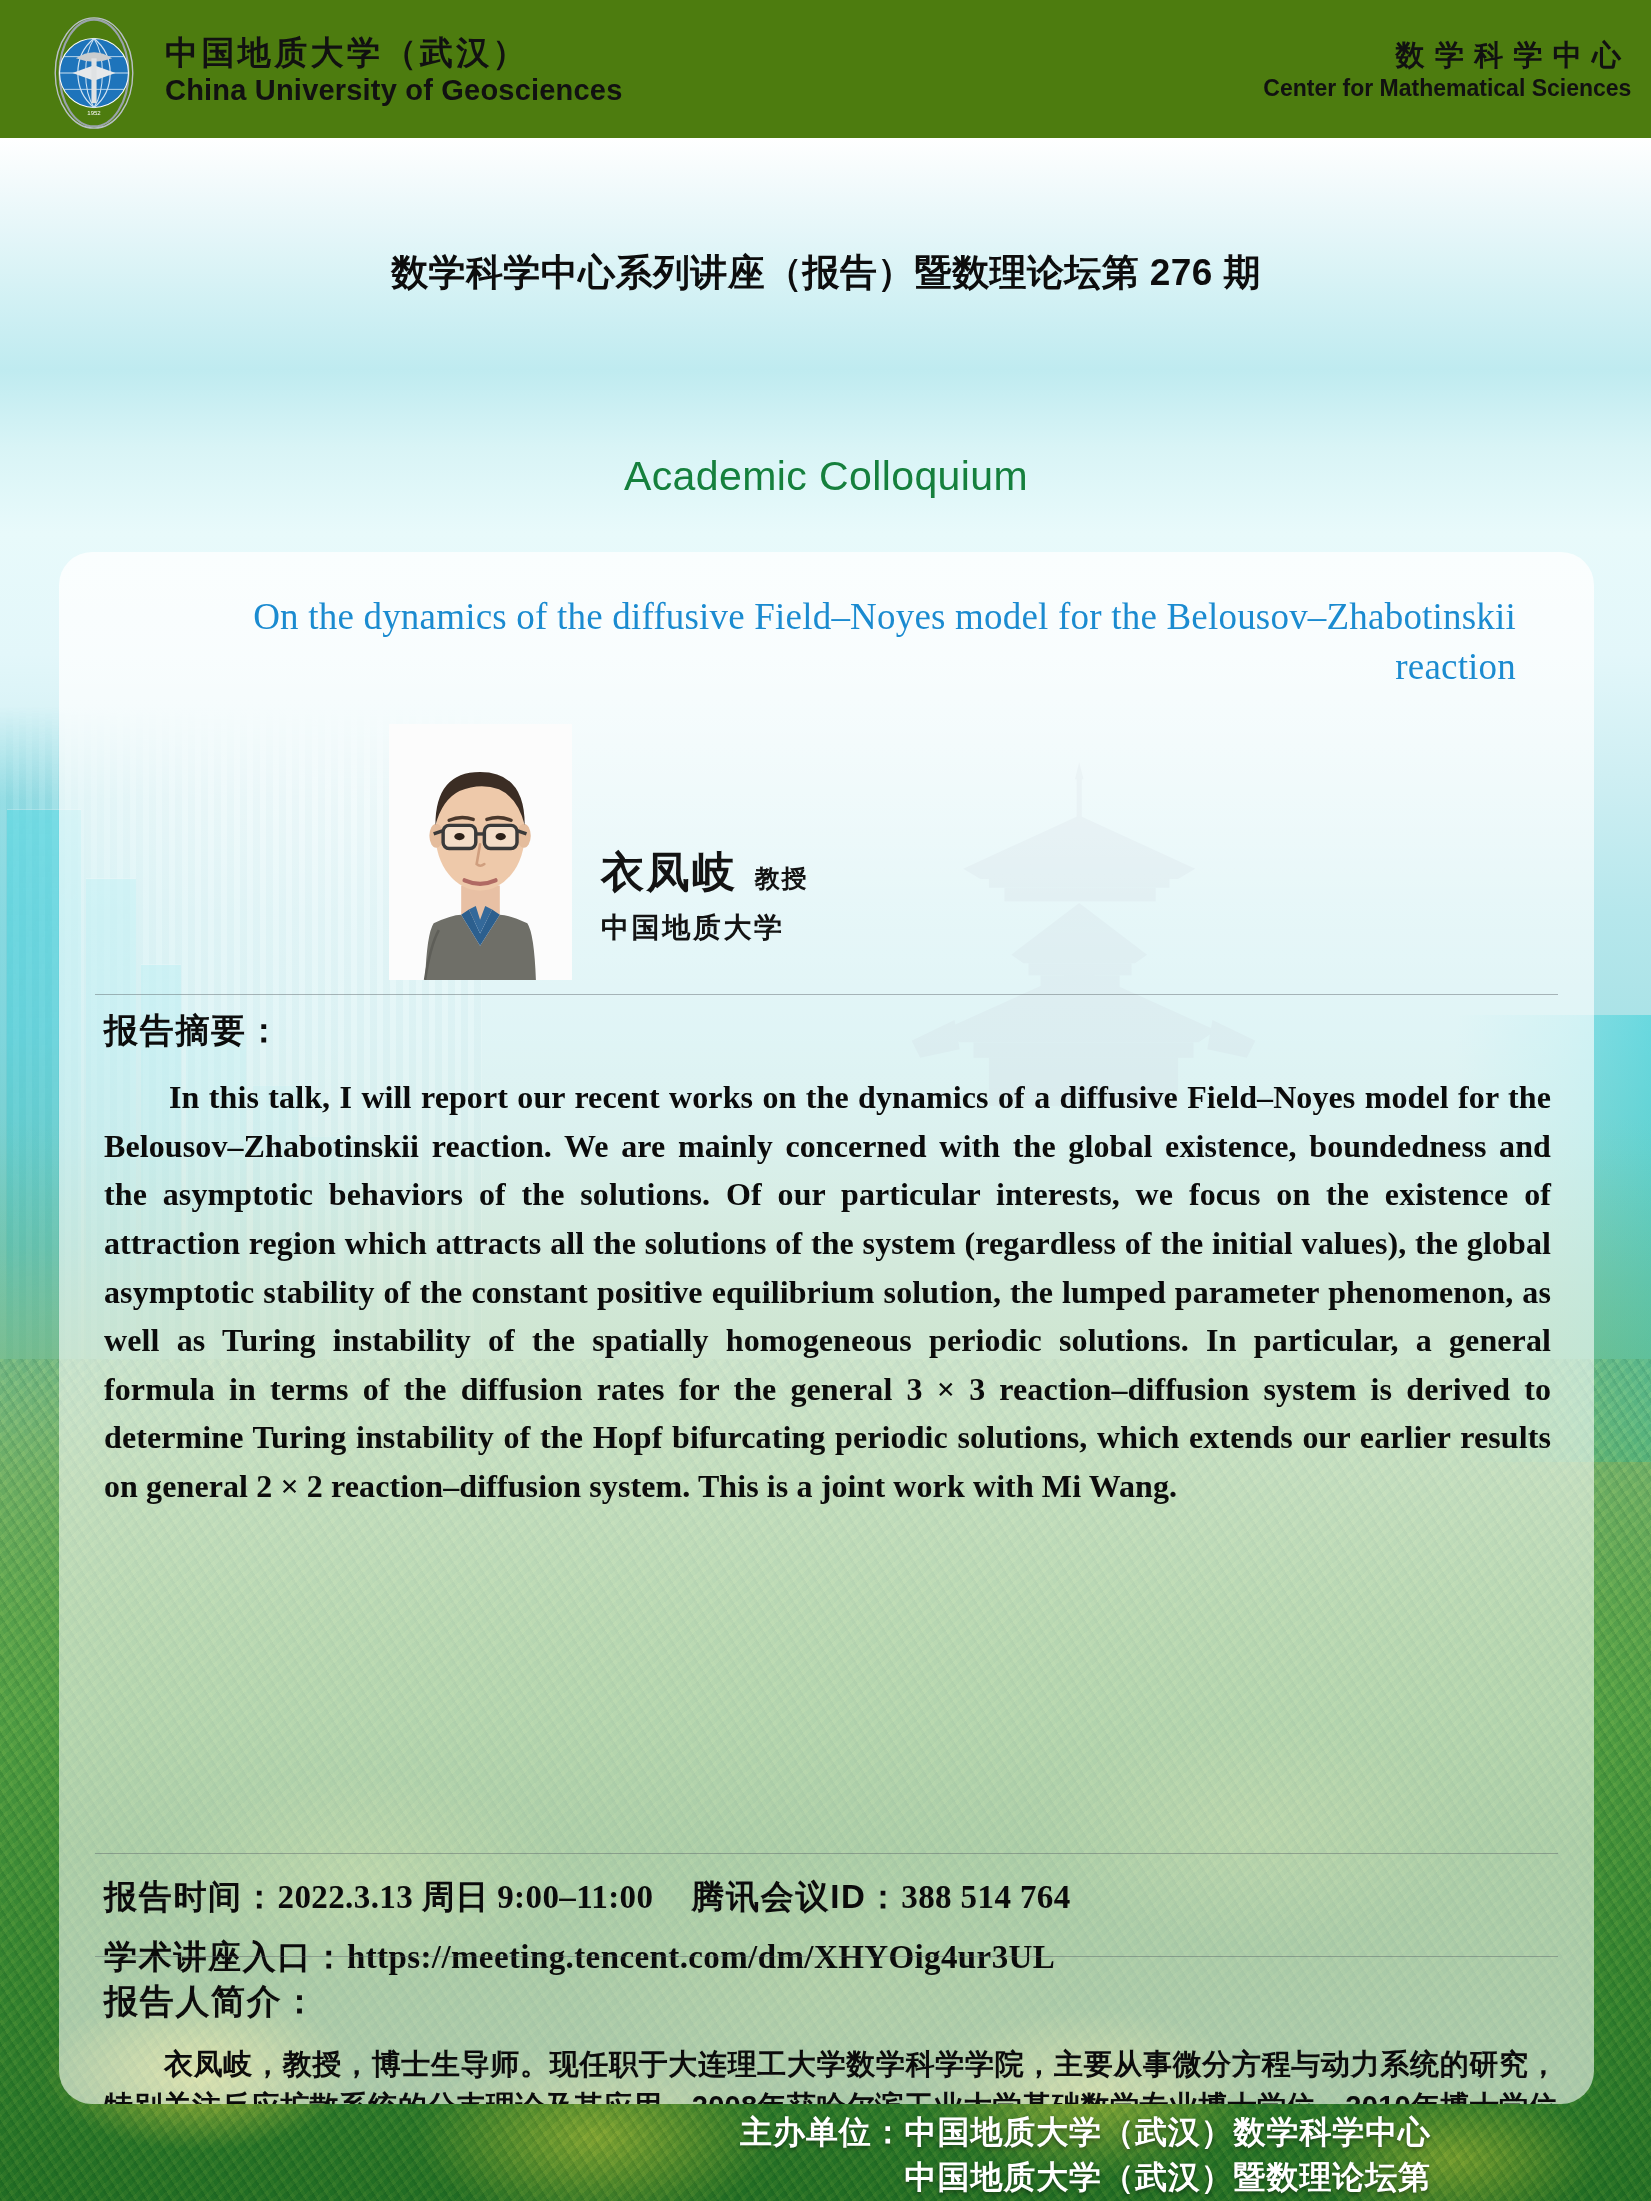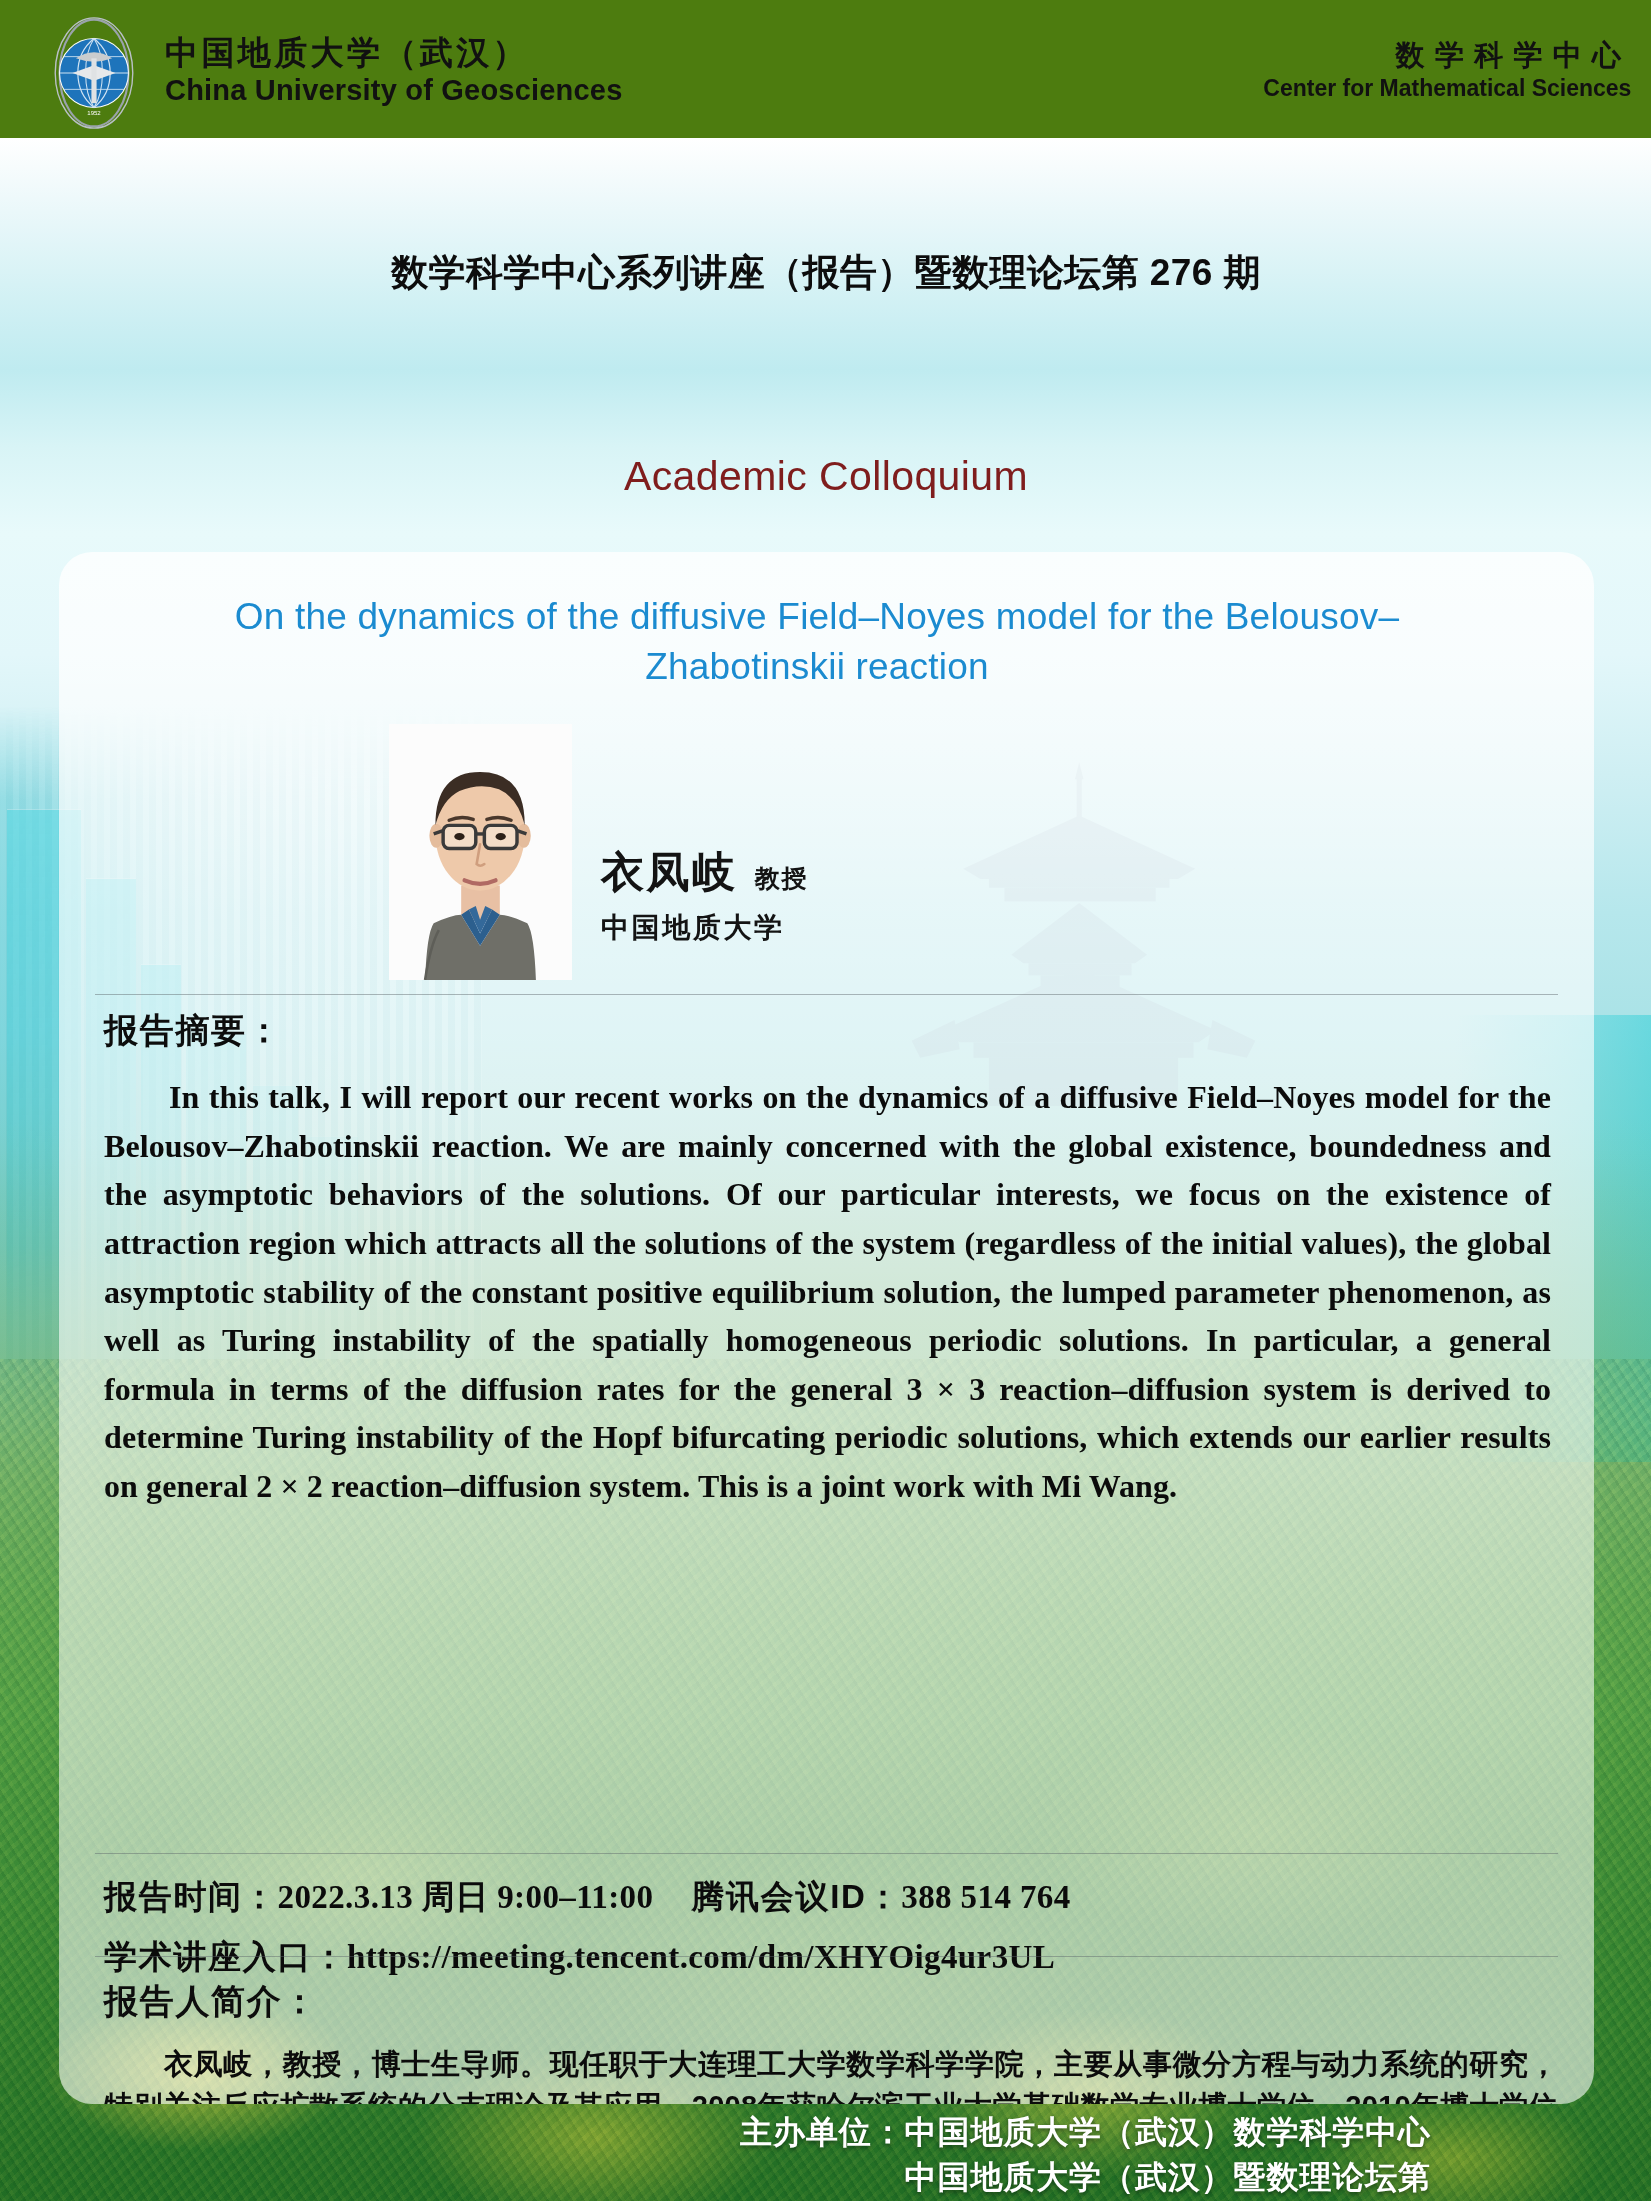--- a/index.html
+++ b/index.html
@@ -204,21 +204,21 @@
     line-height: 1.05;
     z-index: 15;
   }
   .colloquium-en {
     position: absolute;
     left: 0; top: 453px;
     width: 1652px;
     text-align: center;
     font-size: 41px;
     font-weight: 400;
-    color: #7f1d1d;
+    color: #15803d;
     letter-spacing: 0.4px;
     z-index: 15;
   }
 
   
   .card {
     position: absolute;
     left: 59px; top: 552px;
     width: 1535px; height: 1552px;
     border-radius: 33px;
@@ -230,28 +230,29 @@
         rgba(255,255,255,.58) 946px,
         rgba(255,255,255,.56) 1291px,
         rgba(255,255,255,.60) 1552px);
     z-index: 10;
     overflow: hidden;
   }
 
   
   .talk-title {
     position: absolute;
-    left: 85px; top: 40px;
+    left: 111px; top: 40px;
     width: 1346px;
-    text-align: center;
+    text-align: right;
     font-size: 37px;
     font-weight: 400;
     line-height: 1.34;
     color: #1b8bd0;
     letter-spacing: 0.2px;
+    font-family: Liberation Serif, serif;
   }
 
   
   .speaker-row {
     position: absolute;
     left: 0; top: 172px;
     width: 1535px; height: 268px;
   }
   .portrait {
     position: absolute;

